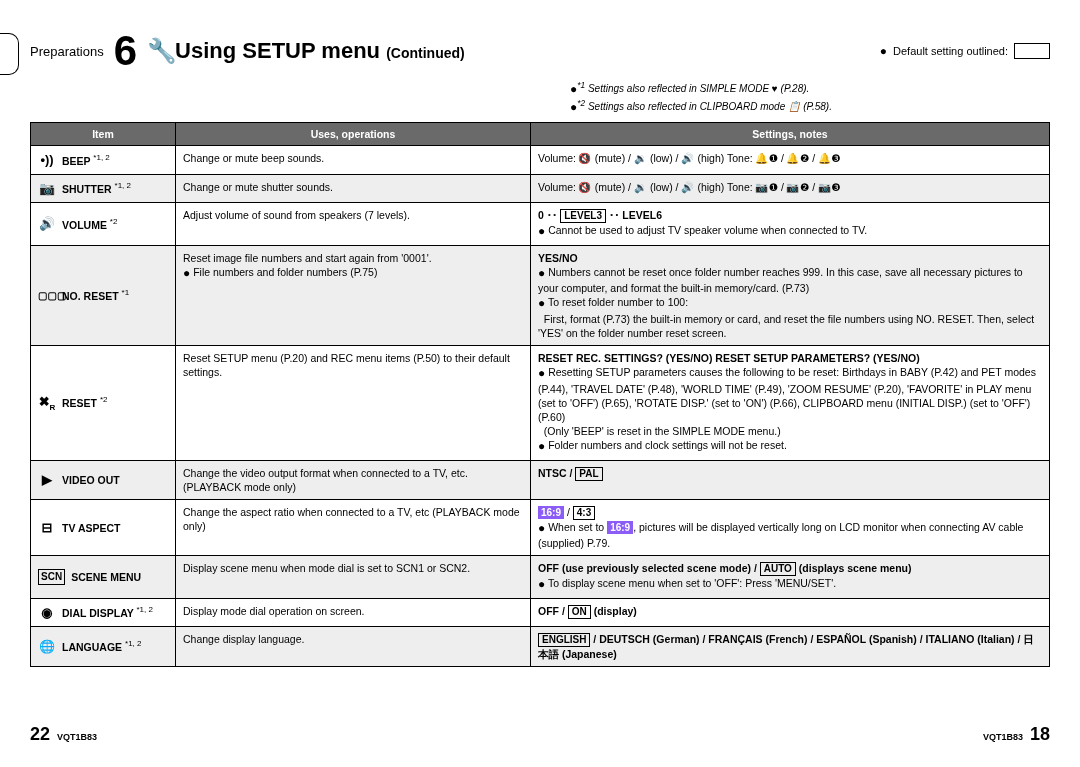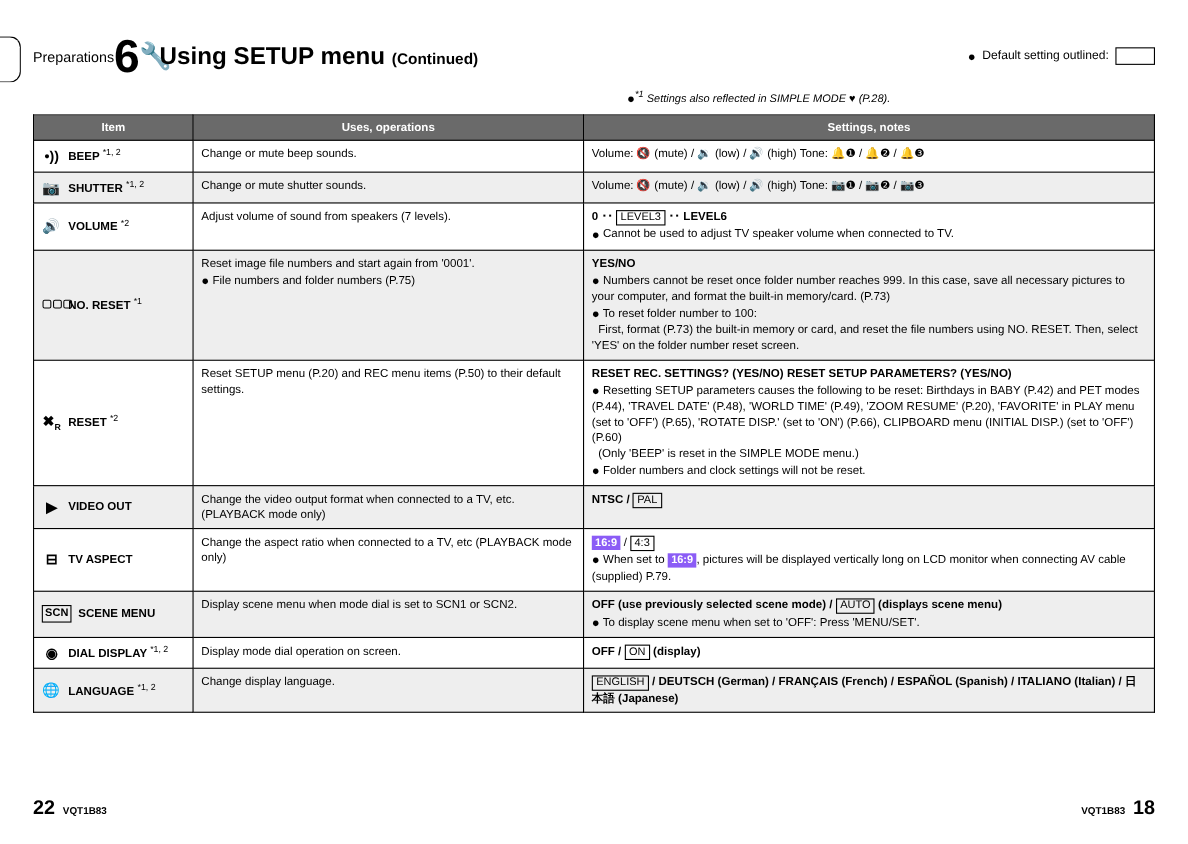--- a/index.html
+++ b/index.html
@@ -25,20 +25,21 @@
     height: 40px;
     border: 1px solid #000;
     border-left: none;
     border-top-right-radius: 10px;
     border-bottom-right-radius: 10px;
     background: #fff;
   }
   .header-row {
     display: flex;
     align-items: center;
+    gap: 10px;
     margin-bottom: 8px;
   }
   .prep { font-size: 13px; }
   .big6 { font-size: 42px; font-weight: bold; line-height: 1; }
   .title { font-size: 22px; font-weight: bold; }
   .title small { font-size: 14px; font-weight: bold; }
   .default-box {
     margin-left: auto;
     display: flex; align-items: center; gap: 6px;
     font-size: 11px;
@@ -76,21 +77,21 @@
   col.c1 { width: 145px; }
   col.c2 { width: 355px; }
   col.c3 { width: auto; }
   tr.shade td { background: #eeeeee; }
   .item-cell { font-weight: bold; vertical-align: middle !important; }
   .item-flex { display: flex; align-items: center; gap: 6px; }
   .ico { width: 18px; text-align: center; font-size: 13px; flex-shrink: 0; }
   .sup { font-size: 8px; font-weight: normal; vertical-align: super; }
   .boxed {
     display: inline-block; border: 1px solid #000; padding: 0 3px; line-height: 1.2;
-    font-weight: normal; font-size: 10px; text-align: center;
+    font-weight: bold; font-size: 10px; text-align: center;
   }
   .boxed-inv {
     display: inline-block; background:#8b5cf6; color:#fff; padding: 0 3px; line-height: 1.3;
     font-weight: bold; font-size: 10px;
   }
   .footer {
     position: absolute;
     bottom: 22px;
     left: 30px; right: 30px;
     display: flex;
@@ -119,20 +120,21 @@
     </span>
     <span class="default-box">
       <span class="bullet">●</span>
       <span>Default setting outlined:</span>
       <span class="outline-box"></span>
     </span>
   </div>
 
   <div class="notes-top">
     <div><span class="bullet">●</span><sup>*1</sup> <span>Settings also reflected in SIMPLE MODE ♥ (P.28).</span></div>
+    <div><span class="bullet">●</span><sup>*2</sup> <span>Settings also reflected in CLIPBOARD mode 📋 (P.58).</span></div>
   </div>
 
   <table class="main">
     <colgroup>
         <col class="c1">
         <col class="c2">
         <col class="c3">
       </colgroup>
     <tbody>
         <tr>

